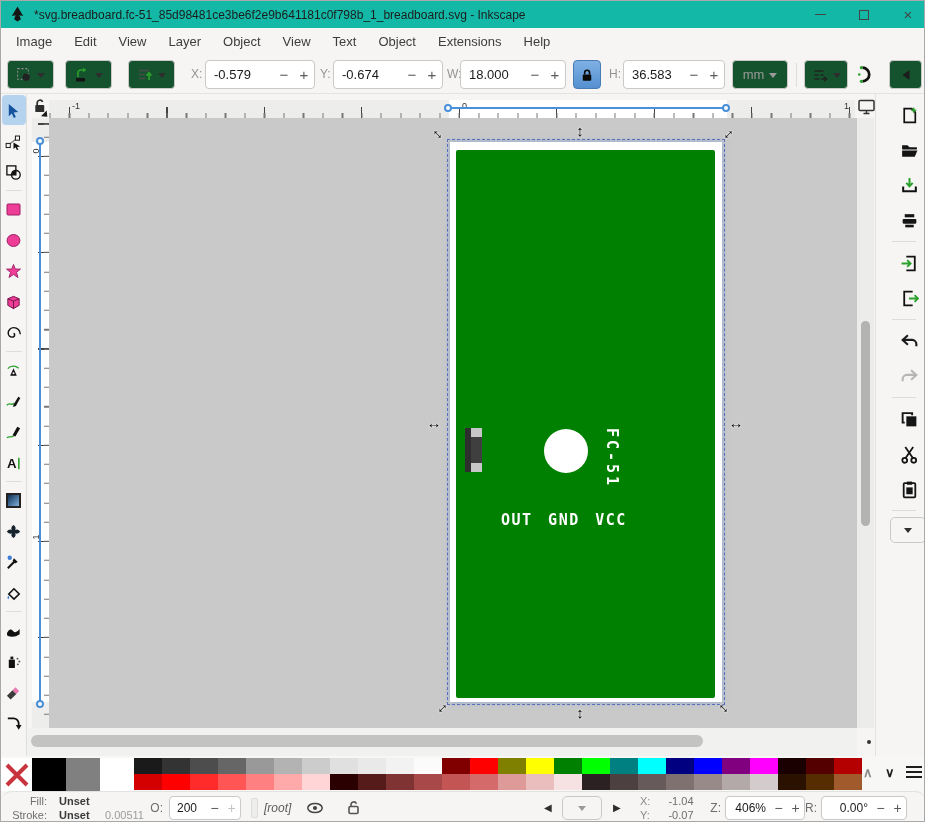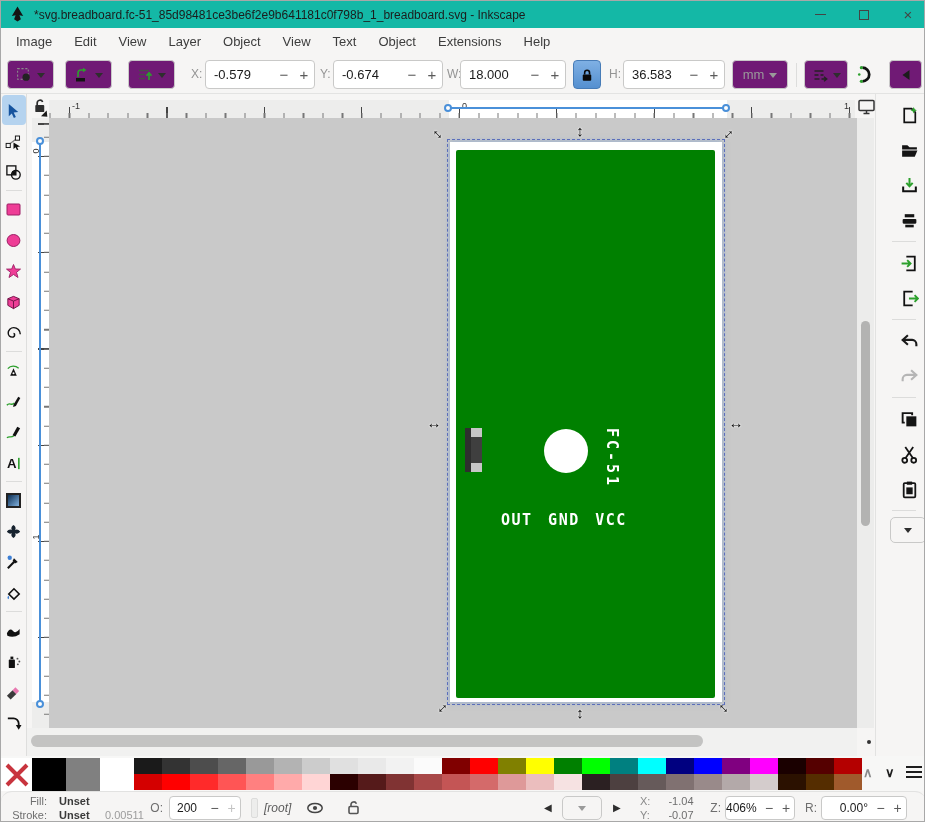--- a/index.html
+++ b/index.html
@@ -15,21 +15,21 @@
   .min-bar { width:11px; height:1.5px; background:#444; }
   .max-box { width:10px; height:10px; border:1.2px solid #444; }
   .close-x { font-size:15px; line-height:1; }
 
   
   .menubar { position:absolute; left:0; top:27px; width:925px; height:27px; background:#f6f5f4; display:flex; align-items:center; padding-left:4px; }
   .menu-item { font-size:13px; color:#3d3d3d; padding:4px 11px; cursor:default; }
 
   
   .toolbar { position:absolute; left:0; top:54px; width:925px; height:39px; background:#f6f5f4; border-bottom:1px solid #e3e3e2; }
-  .tbtn { position:absolute; top:5px; height:29px; background:#701a75; border:1px solid #c9c9c8; border-radius:4px; display:flex; align-items:center; justify-content:center; gap:5px; }
+  .tbtn { position:absolute; top:5px; height:29px; background:#14532d; border:1px solid #c9c9c8; border-radius:4px; display:flex; align-items:center; justify-content:center; gap:5px; }
   .caret { width:0; height:0; border:4px solid transparent; border-top:5px solid #2e2e2e; margin-top:5px; }
   .caret.gray { border-top-color:#9a9a9a; }
   .tlabel { position:absolute; top:12px; font-size:12px; color:#949494; }
   .spin { position:absolute; top:5px; height:29px; background:#fff; border:1px solid #c9c9c8; border-radius:4px; display:flex; align-items:center; font-size:13px; color:#1a1a1a; overflow:hidden; }
   .spin .val { flex:1; padding-left:8px; white-space:nowrap; }
   .spin .sb { width:20px; text-align:center; color:#5a5a5a; font-size:15px; flex:0 0 20px; }
   .lockbtn { position:absolute; top:5px; height:29px; width:28px; background:linear-gradient(#7fb0e4,#5590d0); border:1px solid #477cb7; border-radius:4px; display:flex; align-items:center; justify-content:center; }
   .unitbtn { color:#9a9a9a; font-size:13px; }
   .vsep { position:absolute; width:1px; background:#ddddDC; }
 
@@ -609,21 +609,21 @@
         <span class="caret gray"></span>
       </div>
     <span class="navtri" style="left:612px;top:10px">▶</span>
 
     <span class="xy-lab" style="left:639px;top:3px">X:</span>
     <span class="xy-val" style="left:660px;top:3px">-1.04</span>
     <span class="xy-lab" style="left:639px;top:17px">Y:</span>
     <span class="xy-val" style="left:660px;top:17px">-0.07</span>
 
     <span class="sb-lab" style="left:706px;top:9px;width:14px;font-size:12px">Z:</span>
-    <div class="sbspin" style="left:724px;top:4px;width:70px">
+    <div class="sbspin" style="left:724px;top:4px;width:80px">
       <span class="val ralign">406%</span>
       <span class="sb">−</span>
       <span class="sb">+</span>
     </div>
     <span class="sb-lab" style="left:802px;top:9px;width:14px;font-size:12px">R:</span>
     <div class="sbspin" style="left:820px;top:4px;width:86px">
       <span class="val ralign">0.00°</span>
       <span class="sb">−</span>
       <span class="sb">+</span>
     </div>

